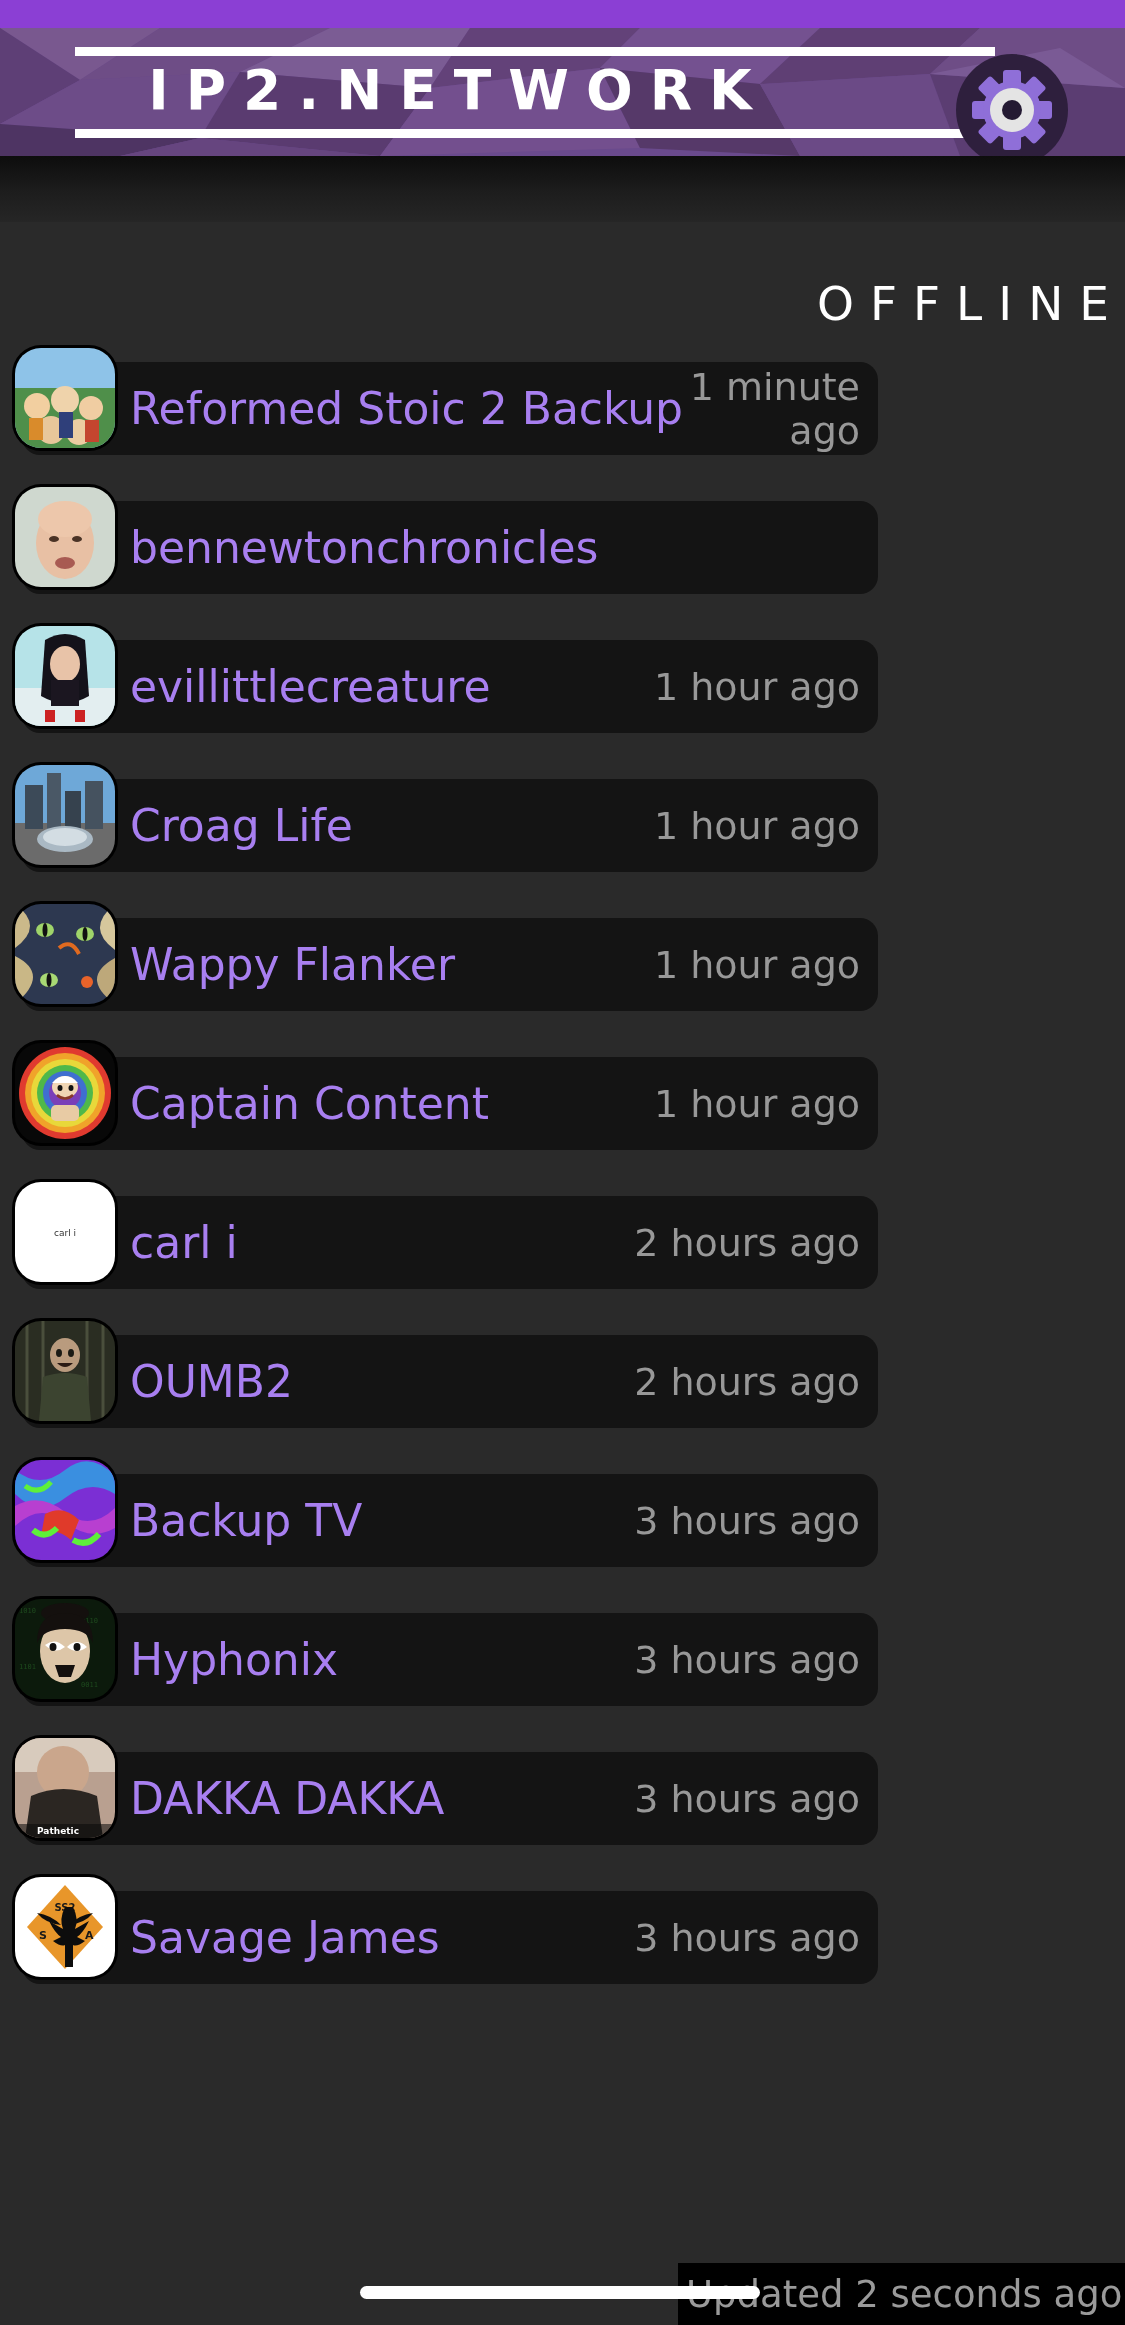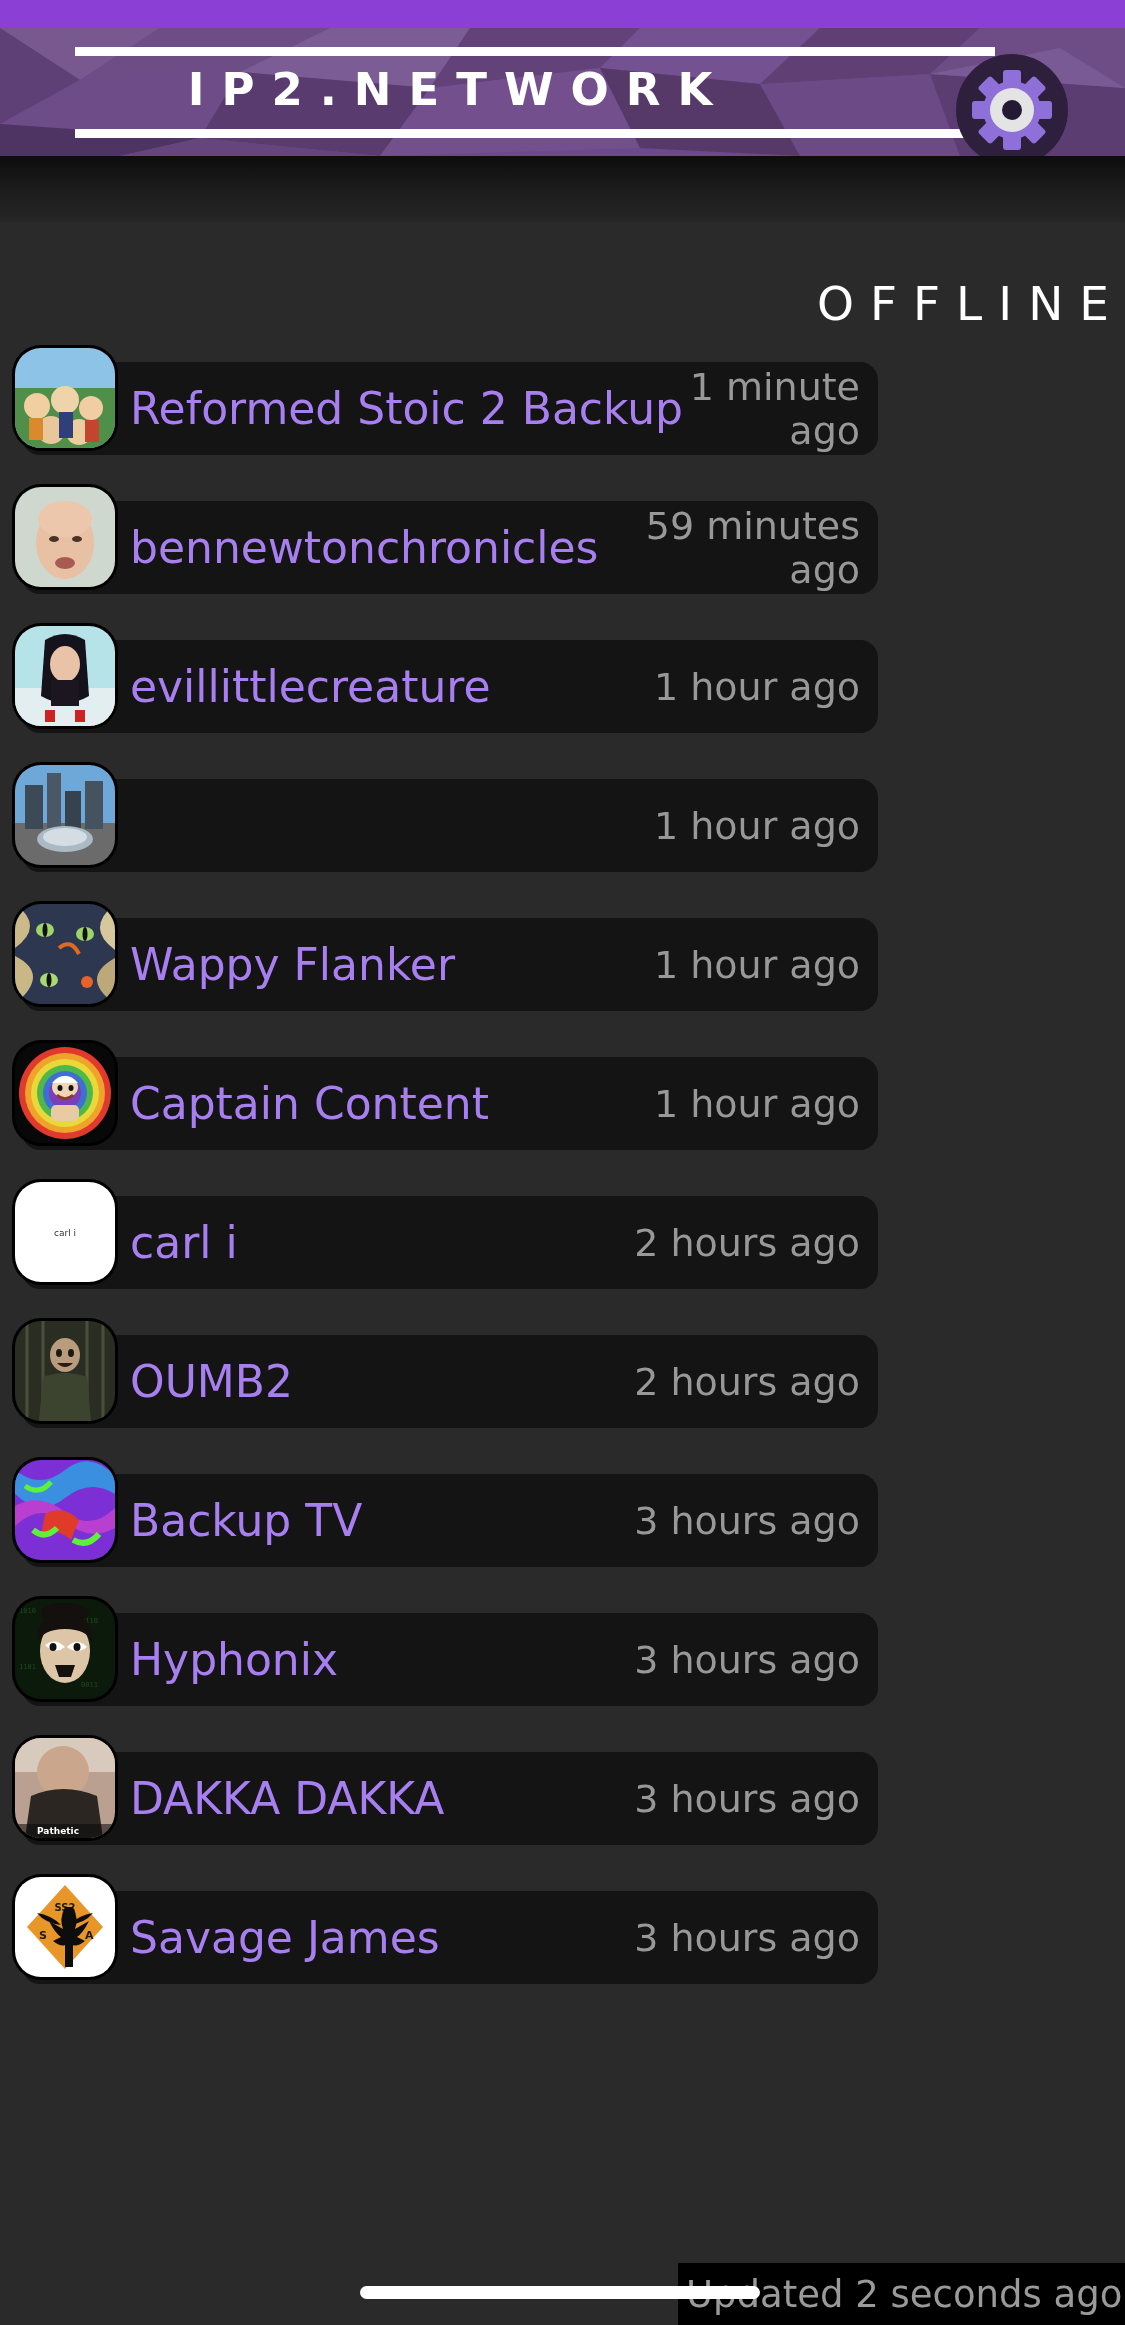--- a/index.html
+++ b/index.html
@@ -28,21 +28,21 @@
     position:absolute;left:75px;width:920px;height:9px;background:#ffffff;
   }
   .banner .rule.top{top:19px;}
   .banner .rule.bot{top:101px;}
   .banner .wordmark{
     position:absolute;left:0;top:28px;width:900px;
     text-align:center;
     color:#ffffff;
     font-family:"DejaVu Sans",sans-serif;
     font-weight:700;
-    font-size:45px;
+    font-size:55px;
     letter-spacing:17px;
     line-height:68px;
     text-indent:17px;
     white-space:nowrap;
     z-index:3;
   }
   .gear-wrap{
     position:absolute;left:956px;top:26px;width:112px;height:112px;
     border-radius:50%;
     background:#2e1f3d;
@@ -215,21 +215,20 @@
           <svg viewBox="0 0 100 100">
             <rect width="100" height="100" fill="#cfd8cf"></rect>
             <ellipse cx="50" cy="56" rx="29" ry="36" fill="#e8c0a4"></ellipse>
             <ellipse cx="50" cy="32" rx="27" ry="18" fill="#edc7ab"></ellipse>
             <ellipse cx="39" cy="52" rx="5" ry="3" fill="#4a3326"></ellipse>
             <ellipse cx="62" cy="52" rx="5" ry="3" fill="#4a3326"></ellipse>
             <ellipse cx="50" cy="76" rx="10" ry="6" fill="#a85a52"></ellipse>
           </svg>
         </div>
         <div class="name">bennewtonchronicles</div>
-        <div class="time">59 minutes ago</div>
       </div>
       <div class="row">
         <div class="pill"></div>
         <div class="avatar">
           <svg viewBox="0 0 100 100">
             <rect width="100" height="100" fill="#b6e3e8"></rect>
             <rect y="62" width="100" height="38" fill="#e3eef0"></rect>
             <path d="M30 14 Q50 2 70 14 L74 70 Q50 84 26 70 Z" fill="#14121a"></path>
             <ellipse cx="50" cy="38" rx="15" ry="18" fill="#e8c3a8"></ellipse>
             <rect x="36" y="54" width="28" height="26" fill="#1b1620"></rect>
@@ -247,20 +246,21 @@
             <rect width="100" height="60" fill="#6ea8d8"></rect>
             <rect y="58" width="100" height="42" fill="#6b6b6b"></rect>
             <rect x="10" y="20" width="18" height="44" fill="#3c4a58"></rect>
             <rect x="32" y="8" width="14" height="56" fill="#4a5866"></rect>
             <rect x="50" y="26" width="16" height="38" fill="#36424e"></rect>
             <rect x="70" y="16" width="18" height="48" fill="#45525f"></rect>
             <ellipse cx="50" cy="74" rx="28" ry="13" fill="#aab9c4"></ellipse>
             <ellipse cx="50" cy="72" rx="22" ry="9" fill="#d3dde3"></ellipse>
           </svg>
         </div>
+        <div class="name">Croag Life</div>
         <div class="time">1 hour ago</div>
       </div>
       <div class="row">
         <div class="pill"></div>
         <div class="avatar">
           <svg viewBox="0 0 100 100">
             <rect width="100" height="100" fill="#2d3850"></rect>
             <path d="M0 0 Q30 22 0 44 Z" fill="#cbb98a"></path>
             <path d="M100 0 Q70 24 100 46 Z" fill="#d6c79c"></path>
             <path d="M0 52 Q36 70 0 100 Z" fill="#c9b786"></path>

